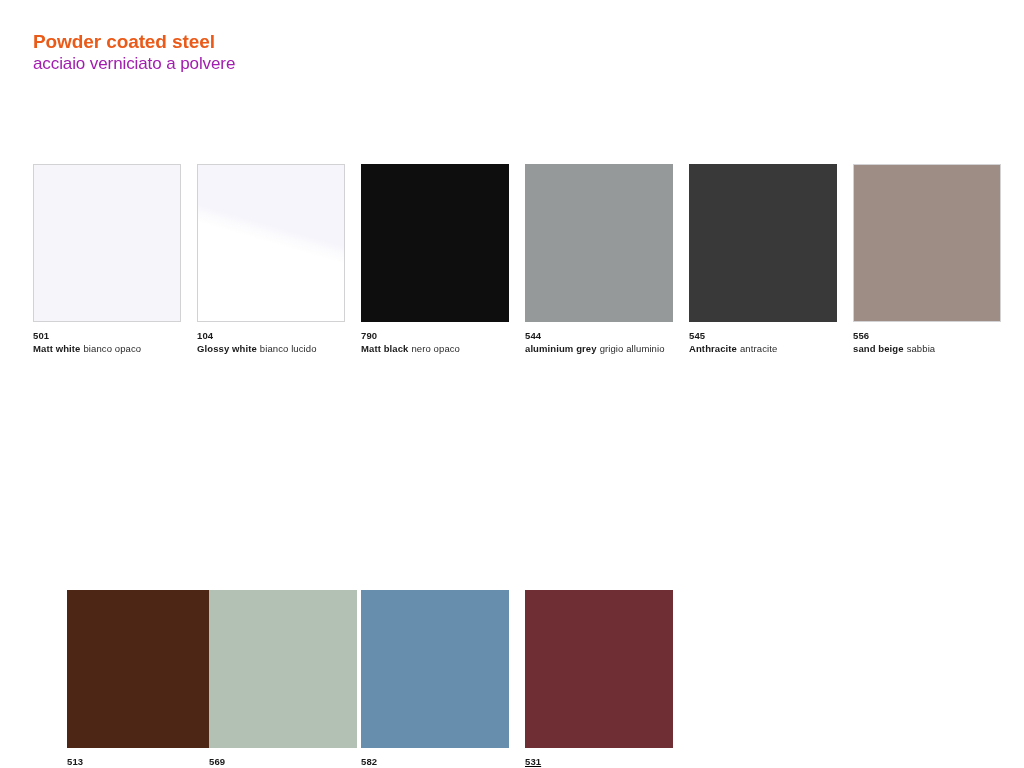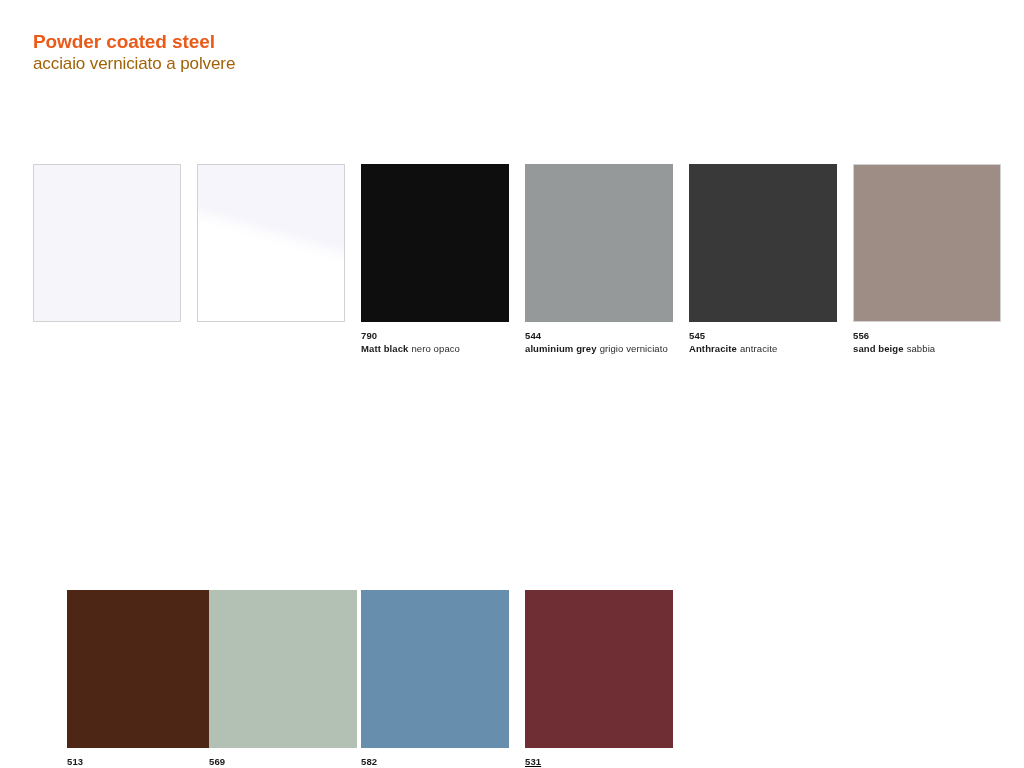--- a/index.html
+++ b/index.html
@@ -34,21 +34,21 @@
     font-size: 19px;
     font-weight: bold;
     color: #ea5a18;
     line-height: 23px;
     letter-spacing: -0.1px;
     white-space: nowrap;
   }
   .title-it {
     font-size: 17px;
     font-weight: normal;
-    color: #a16207;
+    color: #a21caf;
     line-height: 22px;
     letter-spacing: -0.1px;
     white-space: nowrap;
   }
 
   
   .grid {
     position: absolute;
     left: 33px;
     top: 164px;
@@ -116,38 +116,46 @@
 
   <div class="header">
     <div class="title-en">Powder coated steel</div>
     <div class="title-it">acciaio verniciato a polvere</div>
   </div>
 
   <div class="grid">
       <div class="row" style="top: 0px;">
         <div class="cell" style="left: 0px;">
           <div class="chip bordered" style="background: rgb(245, 245, 250);"></div>
+          <div class="caption">
+            <div class="code">501</div>
+            <div class="names"><span class="name-en">Matt white</span><span class="name-gap">&nbsp;</span><span class="name-it">bianco opaco</span></div>
+          </div>
         </div>
         <div class="cell" style="left: 164px;">
           <div class="chip bordered" style="background: rgb(246, 245, 251);">
             <div class="gloss" style="background: linear-gradient(196deg, rgba(255, 255, 255, 0) 0%, rgba(255, 255, 255, 0) 41%, rgba(255, 255, 255, 0.55) 45%, rgb(255, 255, 255) 50%, rgb(255, 255, 255) 100%);"></div>
+          </div>
+          <div class="caption">
+            <div class="code">104</div>
+            <div class="names"><span class="name-en">Glossy white</span><span class="name-gap">&nbsp;</span><span class="name-it">bianco lucido</span></div>
           </div>
         </div>
         <div class="cell" style="left: 328px;">
           <div class="chip" style="background: rgb(14, 14, 14);"></div>
           <div class="caption">
             <div class="code">790</div>
             <div class="names"><span class="name-en">Matt black</span><span class="name-gap">&nbsp;</span><span class="name-it">nero opaco</span></div>
           </div>
         </div>
         <div class="cell" style="left: 492px;">
           <div class="chip" style="background: rgb(149, 153, 153);"></div>
           <div class="caption">
             <div class="code">544</div>
-            <div class="names"><span class="name-en">aluminium grey</span><span class="name-gap">&nbsp;</span><span class="name-it">grigio verniciato</span></div>
+            <div class="names"><span class="name-en">aluminium grey</span><span class="name-gap">&nbsp;</span><span class="name-it">grigio alluminio</span></div>
           </div>
         </div>
         <div class="cell" style="left: 656px;">
           <div class="chip" style="background: rgb(57, 57, 57);"></div>
           <div class="caption">
             <div class="code">545</div>
             <div class="names"><span class="name-en">Anthracite</span><span class="name-gap">&nbsp;</span><span class="name-it">antracite</span></div>
           </div>
         </div>
         <div class="cell" style="left: 820px;">

